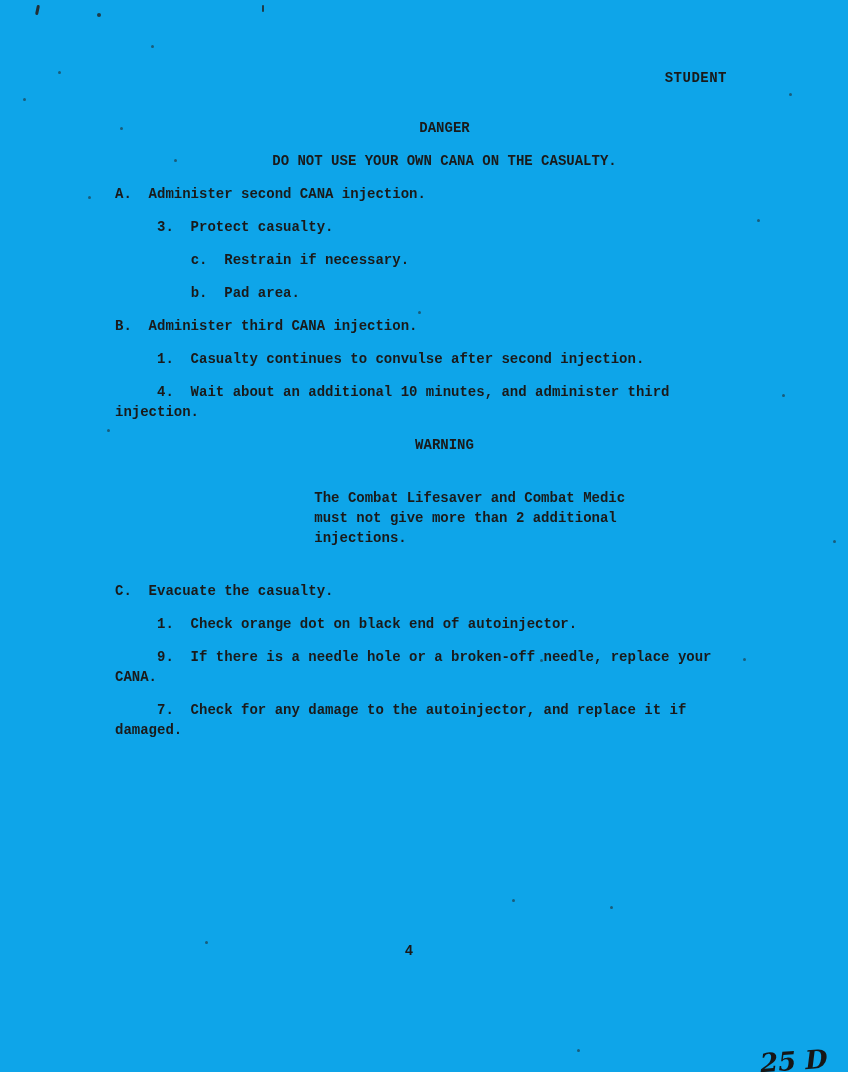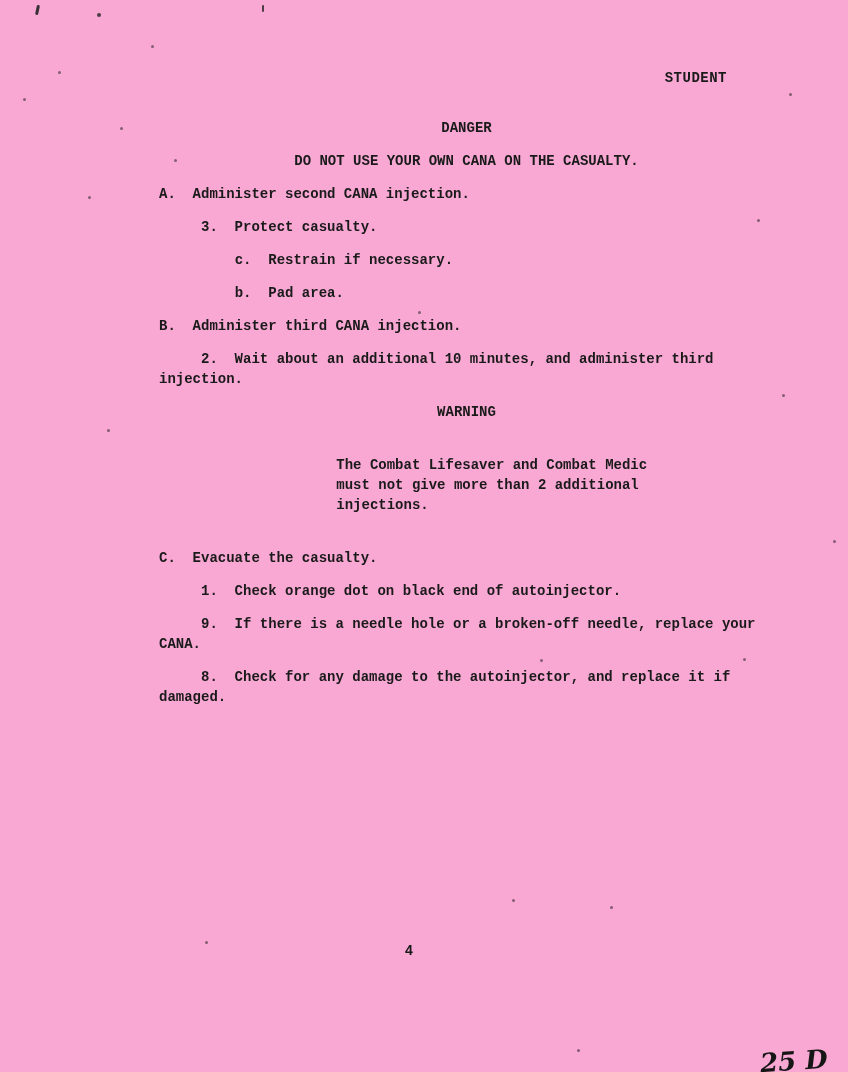--- a/index.html
+++ b/index.html
@@ -1,33 +1,33 @@
 <!DOCTYPE html>
 <html><head>
 <meta charset="utf-8">
 <style>
   html,body{margin:0;padding:0;background:#888;}
   .page{
     position:relative;
     width:848px;height:1072px;
-    background:#f9a8d4;
+    background:#0ea5e9;
     overflow:hidden;
     font-family:"Liberation Mono","DejaVu Sans Mono",monospace;
     font-weight:bold;
     color:#1a1a1a;
     font-size:14px;
   }
   .header-right{
     position:absolute;
     top:70px;right:121px;
     letter-spacing:0.5px;
   }
   .content{
     position:absolute;
-    top:118px;left:115px;right:74px;margin-left:44px;
+    top:118px;left:115px;right:74px;
   }
   .para{
     margin:0 0 13px 0;
     line-height:20px;
     white-space:pre-wrap;
   }
   .center{text-align:center;}
   .warn-inner{
     display:inline-block;
     text-align:left;
@@ -64,35 +64,36 @@
   <div class="content">
     <p class="para center">DANGER</p>
     <p class="para center">DO NOT USE YOUR OWN CANA ON THE CASUALTY.</p>
 
     <p class="para">A.  Administer second CANA injection.</p>
     <p class="para">     3.  Protect casualty.</p>
     <p class="para">         c.  Restrain if necessary.</p>
     <p class="para">         b.  Pad area.</p>
 
     <p class="para">B.  Administer third CANA injection.</p>
-    <p class="para">     2.  Wait about an additional 10 minutes, and administer third
+    <p class="para">     1.  Casualty continues to convulse after second injection.</p>
+    <p class="para">     4.  Wait about an additional 10 minutes, and administer third
 injection.</p>
 
     <p class="para center">WARNING</p>
     <div class="para center">
       <span class="warn-inner">The Combat Lifesaver and Combat Medic
 must not give more than 2 additional
 injections.</span>
     </div>
 
     <p class="para">C.  Evacuate the casualty.</p>
     <p class="para">     1.  Check orange dot on black end of autoinjector.</p>
     <p class="para">     9.  If there is a needle hole or a broken-off needle, replace your
 CANA.</p>
-    <p class="para">     8.  Check for any damage to the autoinjector, and replace it if
+    <p class="para">     7.  Check for any damage to the autoinjector, and replace it if
 damaged.</p>
   </div>
 
   <div class="page-number">4</div>
 
   <div class="handwritten">25 D</div>
 
   <div class="sp hook" style="left:36px;top:5px;"></div>
   <div class="sp big" style="left:97px;top:13px;"></div>
   <div class="sp tick" style="left:262px;top:5px;"></div>

